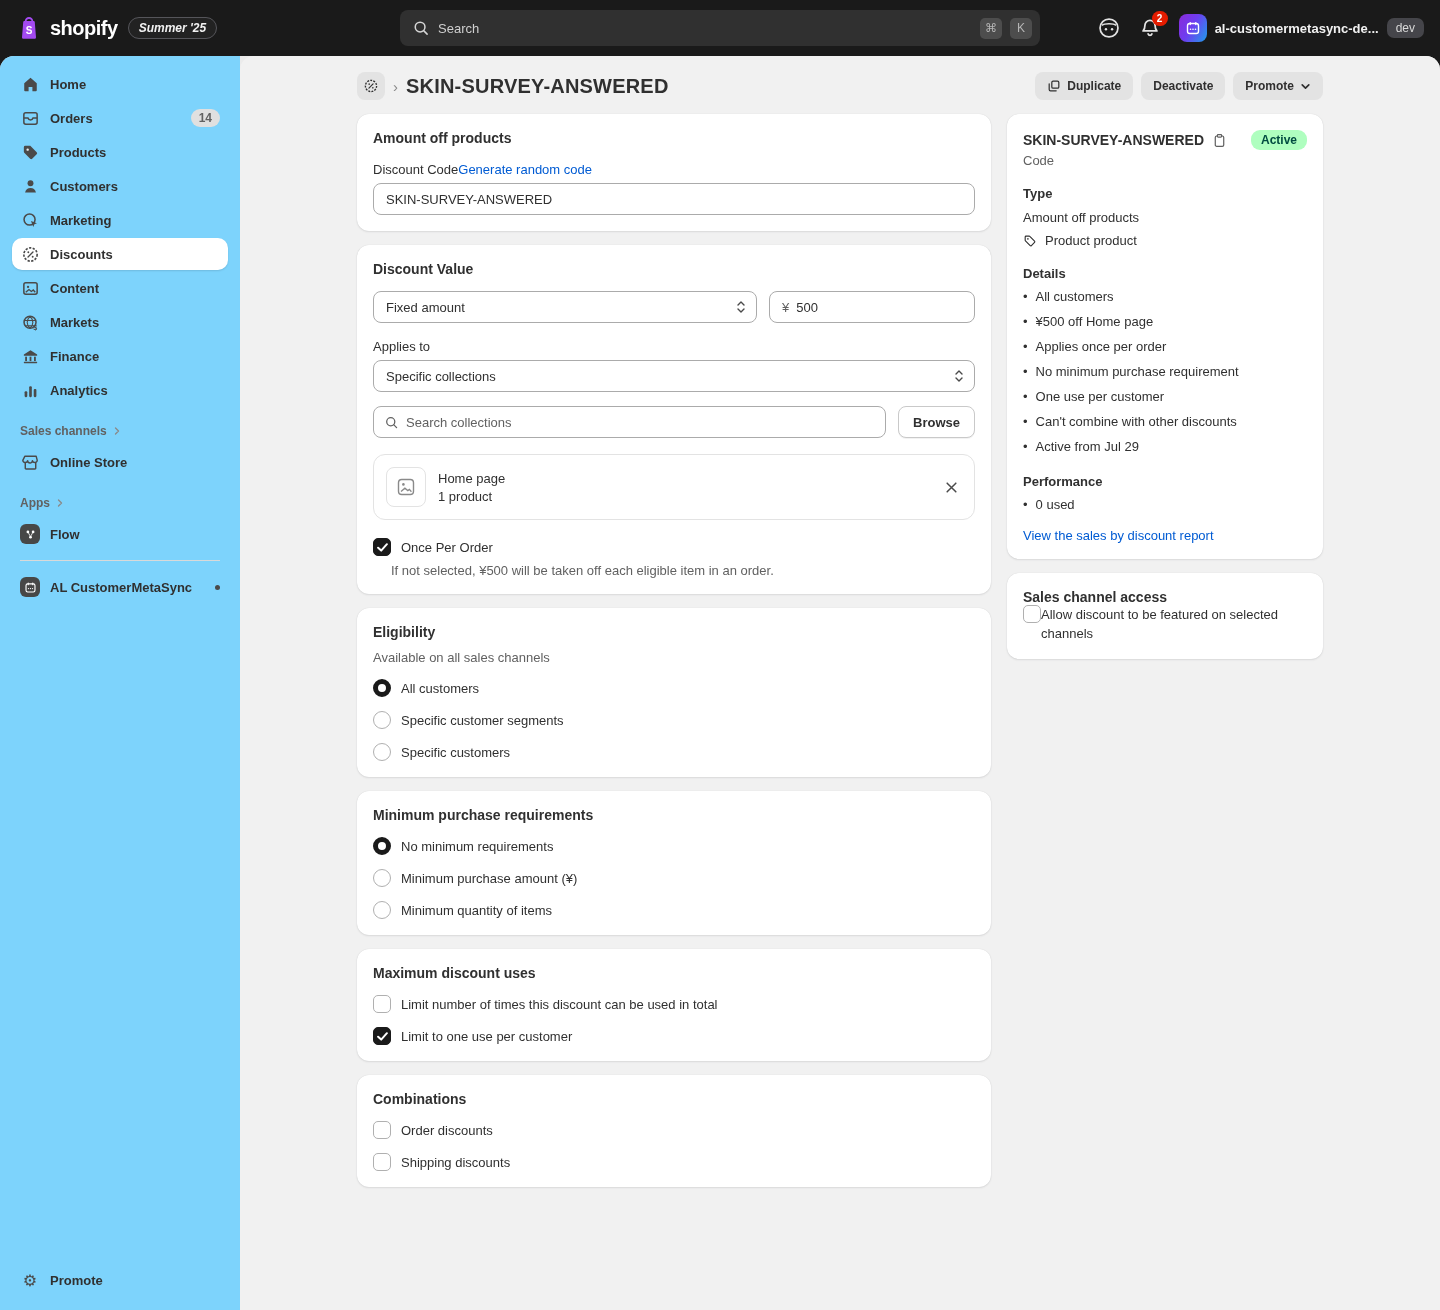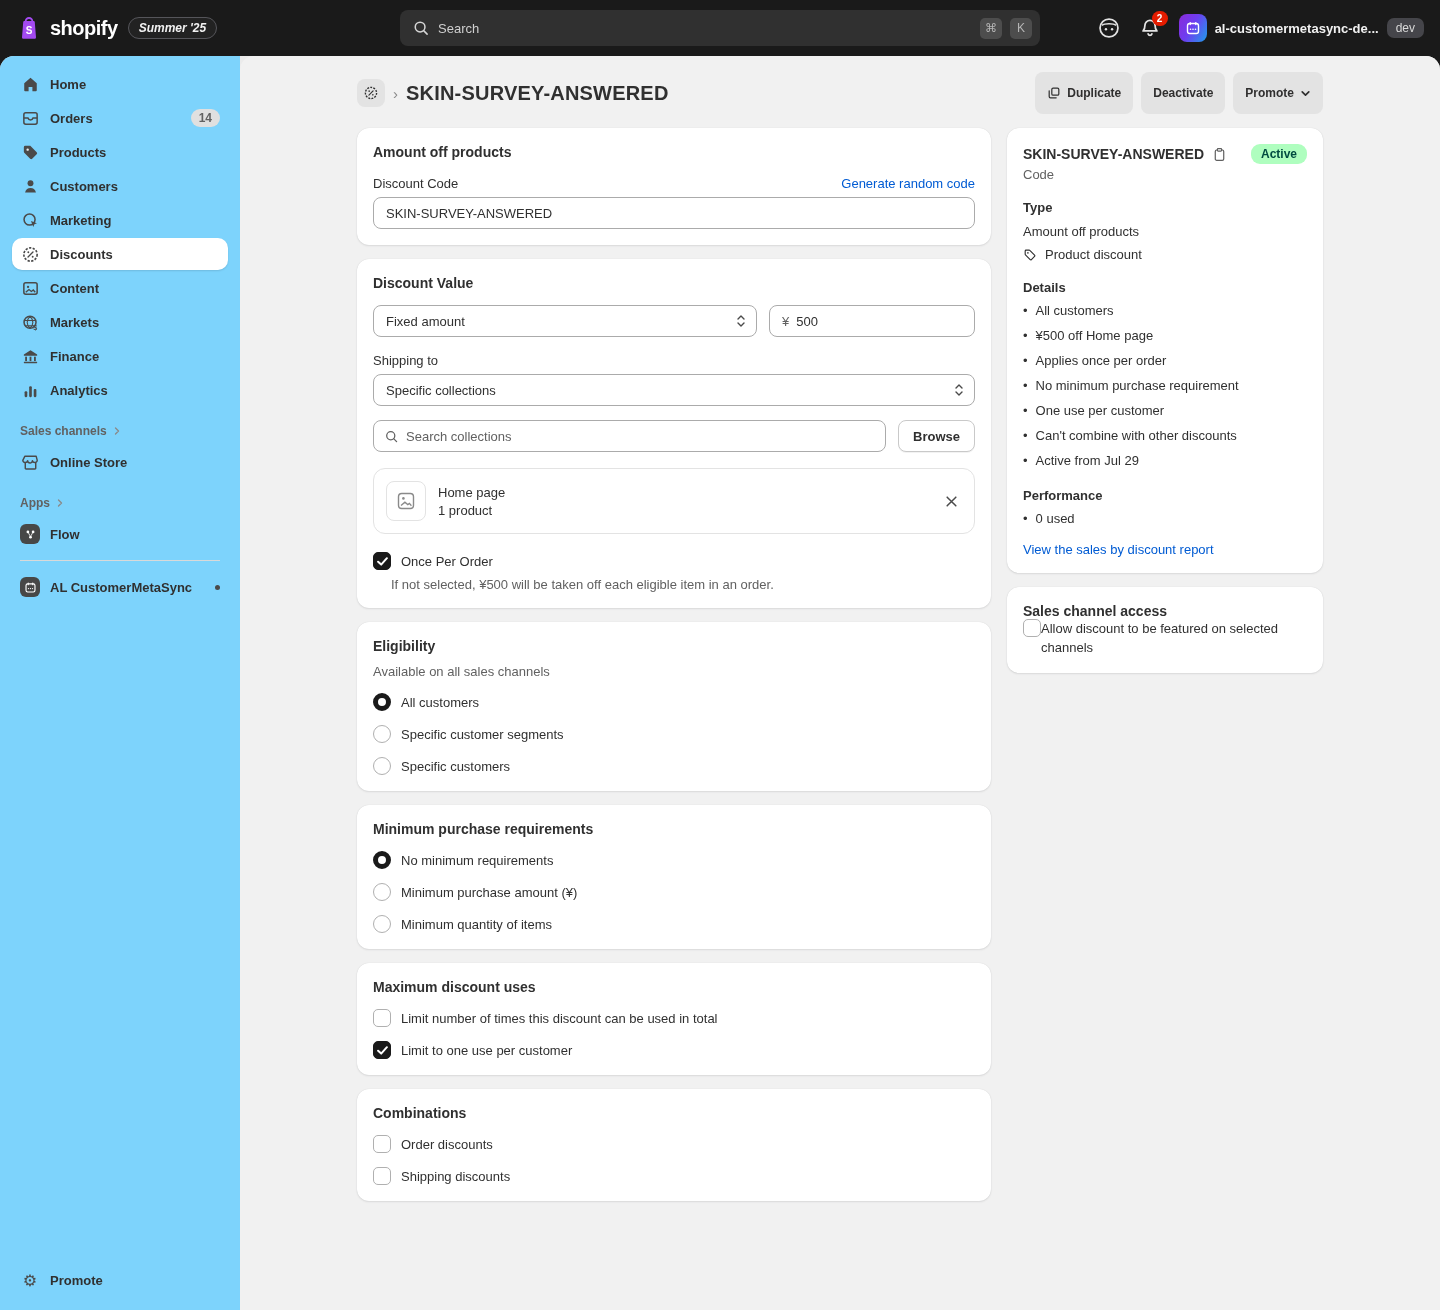--- a/index.html
+++ b/index.html
@@ -90,35 +90,35 @@
   .content-wrap { width: 966px; margin: 16px auto 0; }
   .page-header { display: flex; align-items: center; }
   .bc-icon-box {
     width: 28px; height: 28px; border-radius: 8px; background: #e3e3e3;
     display: flex; align-items: center; justify-content: center; cursor: pointer;
   }
   .bc-chevron { color: #8a8a8a; font-size: 15px; margin: 0 8px; }
   .page-title { font-size: 20px; font-weight: 700; letter-spacing: 0.2px; }
   .header-actions { margin-left: auto; display: flex; gap: 8px; }
   .btn {
-    height: 42px; border-radius: 8px; background: #e3e3e3; border: none;
+    height: 28px; border-radius: 8px; background: #e3e3e3; border: none;
     font-family: inherit; font-size: 12px; font-weight: 650; color: #302f2f;
     display: flex; align-items: center; gap: 6px; padding: 0 12px; cursor: pointer;
   }
 
   .columns { display: flex; gap: 16px; margin-top: 14px; align-items: flex-start; }
   .col-left { width: 634px; display: flex; flex-direction: column; gap: 14px; }
   .col-right { width: 316px; display: flex; flex-direction: column; gap: 14px; }
   .card {
     background: #fff; border-radius: 12px; padding: 16px;
     box-shadow: 0 1px 2px rgba(31,33,36,0.1), 0 0 1px rgba(31,33,36,0.14);
   }
   .card-title { font-size: 14px; font-weight: 700; }
 
-  .field-row { display: flex; align-items: center; justify-content: space-between; margin-top: 16px; }
+  .field-row { display: flex; align-items: center; justify-content: flex-start; margin-top: 16px; }
   .field-label { font-size: 13px; color: #303030; }
   a.link { color: #005bd3; text-decoration: none; cursor: pointer; }
   .text-input {
     width: 100%; height: 32px; border: 1px solid #ababab; border-radius: 8px;
     padding: 0 12px; font-size: 13px; font-family: inherit; color: #303030; margin-top: 6px;
     outline: none; background: #fff;
   }
   .helper { color: #616161; margin-top: 8px; }
 
   .select {
@@ -473,21 +473,21 @@
                 <svg width="10" height="14" viewBox="0 0 10 14">
                     <path d="M2 5l3-3 3 3M2 9l3 3 3-3" fill="none" stroke="#4a4a4a" stroke-width="1.4" stroke-linecap="round" stroke-linejoin="round"></path>
                   </svg>
               </div>
               <div class="currency-input" style="flex:1">
                 <span class="currency-prefix">¥</span>
                 <span>500</span>
               </div>
             </div>
 
-            <div class="field-label" style="margin-top:16px">Shipping to</div>
+            <div class="field-label" style="margin-top:16px">Applies to</div>
             <div class="select" style="margin-top:6px">
               <span class="sel-text">Specific collections</span>
               <svg width="10" height="14" viewBox="0 0 10 14">
                   <path d="M2 5l3-3 3 3M2 9l3 3 3-3" fill="none" stroke="#4a4a4a" stroke-width="1.4" stroke-linecap="round" stroke-linejoin="round"></path>
                 </svg>
             </div>
 
             <div class="inline-row">
               <div class="search-field">
                 <svg width="15" height="15" viewBox="0 0 20 20">
@@ -623,21 +623,21 @@
             </div>
             <div class="sub-gray">Code</div>
 
             <div class="panel-h">Type</div>
             <div class="panel-line">Amount off products</div>
             <div class="icon-line">
               <svg width="14" height="14" viewBox="0 0 16 16">
                   <path d="M2.5 3.5a1 1 0 0 1 1-1h3.6c.26 0 .52.1.7.3l5.4 5.4a1 1 0 0 1 0 1.4l-3.6 3.6a1 1 0 0 1-1.4 0L2.8 7.8a1 1 0 0 1-.3-.7Z" fill="none" stroke="#303030" stroke-width="1.3"></path>
                   <circle cx="5.6" cy="5.6" r="0.9" fill="#303030"></circle>
                 </svg>
-              <span>Product discount</span>
+              <span>Product product</span>
             </div>
 
             <div class="panel-h">Details</div>
             <div class="bullet">
                 <span class="dot">•</span>
                 <span>All customers</span>
               </div>
             <div class="bullet">
                 <span class="dot">•</span>
                 <span>¥500 off Home page</span>

